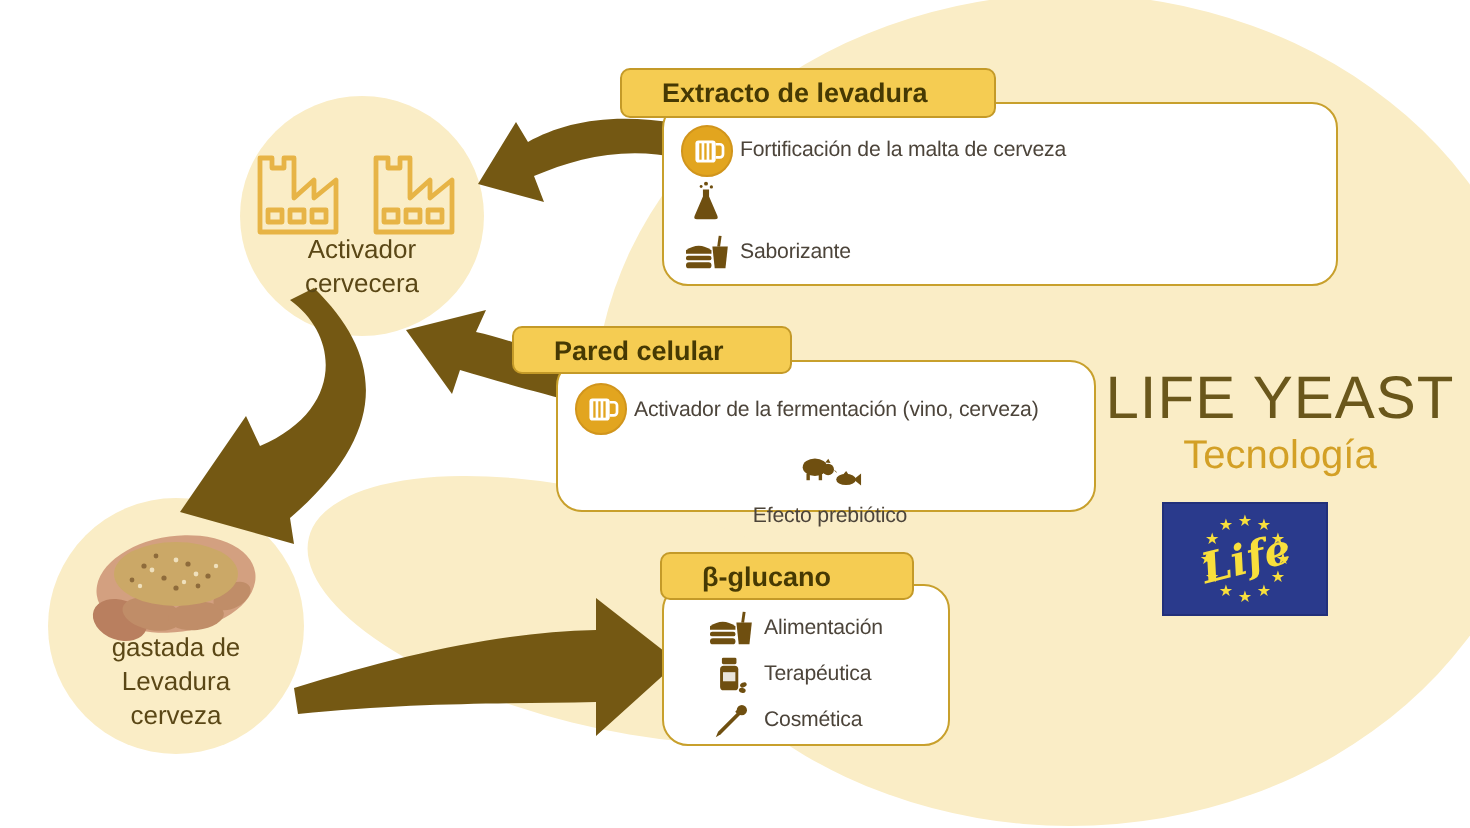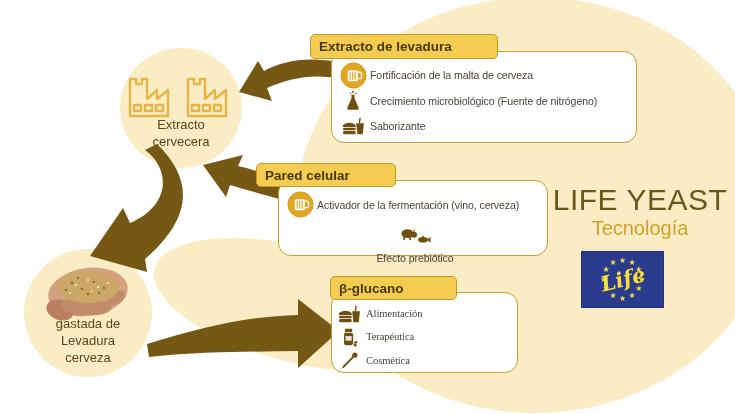--- a/index.html
+++ b/index.html
@@ -3,21 +3,21 @@
 <meta charset="utf-8">
 <style>
   html,body{margin:0;padding:0;background:#ffffff;}
   .stage{position:relative;width:735px;height:414px;background:#ffffff;overflow:hidden;
          font-family:"Liberation Sans",sans-serif;}
   svg.bg{position:absolute;left:0;top:0;z-index:1;}
   
   .node-label{position:absolute;z-index:2;text-align:center;color:#5A4716;font-size:13px;line-height:17px;}
   
   .tab{position:absolute;z-index:4;background:#F5CC52;border:1.5px solid #C49A28;border-radius:5px;
-       color:#463903;font-size:13.5px;font-weight:600;padding:0 8px;display:flex;align-items:center;
+       color:#463903;font-size:13.5px;font-weight:600;padding:0 20px;display:flex;align-items:center;
        box-sizing:border-box;}
   .panel{position:absolute;z-index:3;background:#ffffff;border:1.4px solid #C8A02C;border-radius:13px;
          box-sizing:border-box;display:flex;flex-direction:column;}
   .row{display:flex;align-items:center;}
   .icon-cell{width:34px;display:flex;justify-content:center;align-items:center;flex:0 0 34px;}
   .item-label{color:#4C443A;font-size:10.6px;letter-spacing:-0.1px;white-space:nowrap;}
   
   .brand{position:absolute;z-index:2;text-align:center;}
   .brand-title{color:#6A571B;font-size:30px;font-weight:500;line-height:32px;letter-spacing:0.5px;}
   .brand-subtitle{color:#D3A026;font-size:20px;line-height:24px;}
@@ -87,31 +87,31 @@
           <circle cx="88" cy="280" r="1.2"></circle>
         <circle cx="98" cy="287" r="1.2"></circle>
           <circle cx="108" cy="283" r="1.1"></circle>
         <circle cx="70" cy="293" r="1.1"></circle>
           <circle cx="92" cy="291" r="1.1"></circle>
       </g>
     </g>
   </svg>
 
   <div class="node-label" style="left:121px;top:116px;width:120px;">
-    <div>Extracto</div>
+    <div>Activador</div>
     <div>cervecera</div>
   </div>
   <div class="node-label" style="left:28px;top:315px;width:120px;">
     <div>gastada de</div>
     <div>Levadura</div>
     <div>cerveza</div>
   </div>
 
   <div class="tab" style="left:310px;top:34px;width:188px;height:25px;">Extracto de levadura</div>
-  <div class="panel" style="left:331px;top:51px;width:306px;height:92px;padding:10px 0 0 4px;">
+  <div class="panel" style="left:331px;top:51px;width:338px;height:92px;padding:10px 0 0 4px;">
     <div class="row" style="height:26px;">
       <span class="icon-cell">
         <svg width="27" height="27" viewBox="0 0 28 28">
           <circle cx="14" cy="14" r="13" fill="#E2A51F" stroke="#D1951C" stroke-width="1"></circle>
           <rect x="8" y="8.5" width="10.5" height="11.5" rx="1.6" fill="#ffffff"></rect>
           <path d="M18.5,10.5 h2.2 a1.6,1.6 0 0 1 1.6,1.6 v3.6 a1.6,1.6 0 0 1 -1.6,1.6 h-2.2" fill="none" stroke="#ffffff" stroke-width="1.4"></path>
           <line x1="10.6" y1="10" x2="10.6" y2="18.5" stroke="#E2A51F" stroke-width="1.2"></line>
           <line x1="13.2" y1="10" x2="13.2" y2="18.5" stroke="#E2A51F" stroke-width="1.2"></line>
           <line x1="15.8" y1="10" x2="15.8" y2="18.5" stroke="#E2A51F" stroke-width="1.2"></line>
         </svg>
@@ -120,21 +120,20 @@
     </div>
     <div class="row" style="height:25px;">
       <span class="icon-cell">
         <svg width="18" height="22" viewBox="0 0 20 24" fill="#6F4F10">
           <circle cx="10" cy="1.8" r="1.1"></circle>
             <circle cx="13" cy="3.6" r="0.9"></circle>
             <circle cx="7.3" cy="3.4" r="0.8"></circle>
           <path d="M8.3,5 h3.4 v4 l4.6,10.6 q0.8,2 -1.3,2 h-10 q-2.1,0 -1.3,-2 L8.3,9 Z"></path>
         </svg>
       </span>
-      <span class="item-label">Crecimiento microbiológico (Fuente de nitrógeno)</span>
     </div>
     <div class="row" style="height:25px;">
       <span class="icon-cell">
         <svg width="24" height="20" viewBox="0 0 26 22" fill="#6F4F10">
           <path d="M2,10 q7,-5 14,0 v2 h-14 Z"></path>
           <rect x="2" y="13" width="14" height="2.6" rx="1.2"></rect>
           <rect x="2" y="16.6" width="14" height="3.4" rx="1.6"></rect>
           <path d="M16.5,8 L25,8 L23.7,20 L17.8,20 Z"></path>
           <rect x="20" y="2" width="1.6" height="6" transform="rotate(8 20 2)"></rect>
         </svg>
@@ -170,21 +169,21 @@
           <ellipse cx="25.5" cy="14.5" rx="5.2" ry="3"></ellipse>
           <path d="M29.5,14.5 L33.5,11.3 L33.5,17.7 Z"></path>
           <path d="M24,11.8 l1.6,-1.8 l1.2,1.8 Z"></path>
         </svg>
       </span>
       <span class="item-label">Efecto prebiótico</span>
     </div>
   </div>
 
   <div class="tab" style="left:330px;top:276px;width:127px;height:24px;">β-glucano</div>
-  <div class="panel" style="left:331px;top:292px;width:187px;height:81px;padding:9px 0 0 0;font-family:Liberation Serif, serif;">
+  <div class="panel" style="left:331px;top:292px;width:144px;height:81px;padding:9px 0 0 16px;">
     <div class="row" style="height:24px;">
       <span class="icon-cell">
         <svg width="24" height="20" viewBox="0 0 26 22" fill="#6F4F10">
           <path d="M2,10 q7,-5 14,0 v2 h-14 Z"></path>
           <rect x="2" y="13" width="14" height="2.6" rx="1.2"></rect>
           <rect x="2" y="16.6" width="14" height="3.4" rx="1.6"></rect>
           <path d="M16.5,8 L25,8 L23.7,20 L17.8,20 Z"></path>
           <rect x="20" y="2" width="1.6" height="6" transform="rotate(8 20 2)"></rect>
         </svg>
       </span>

